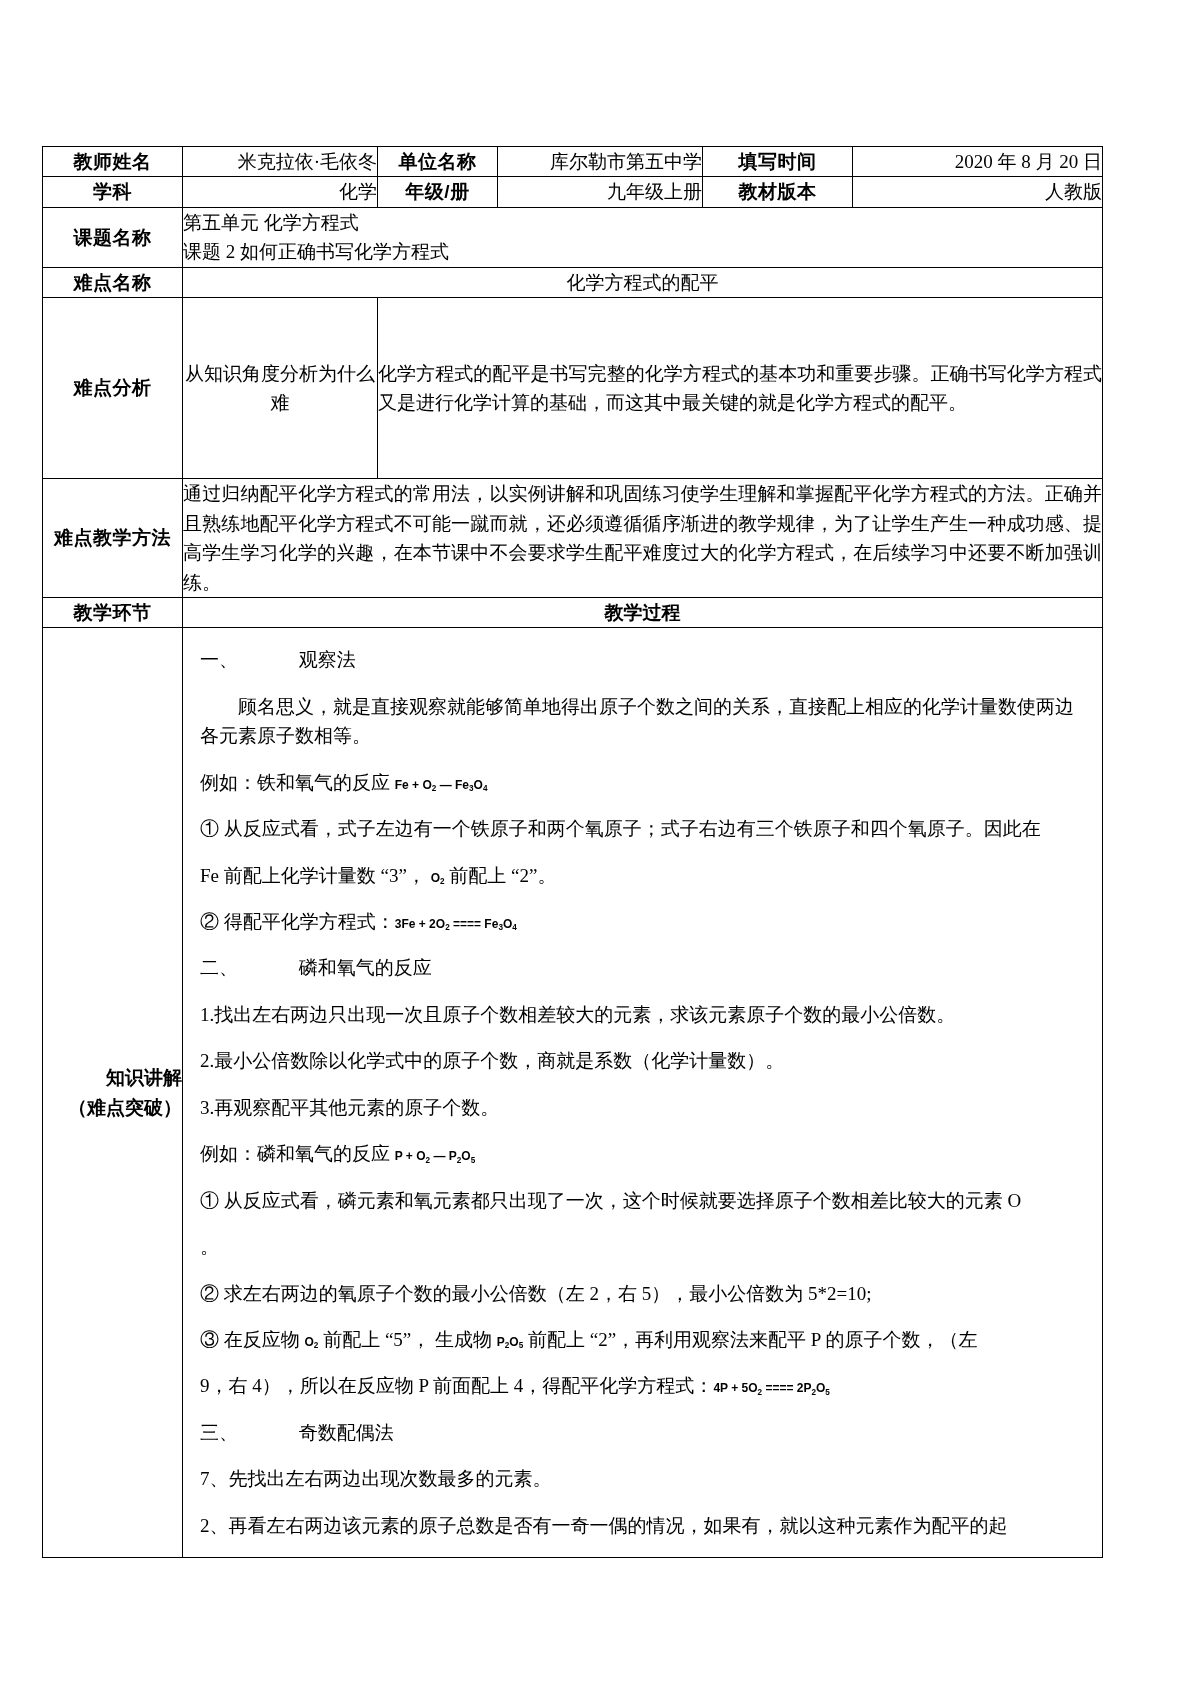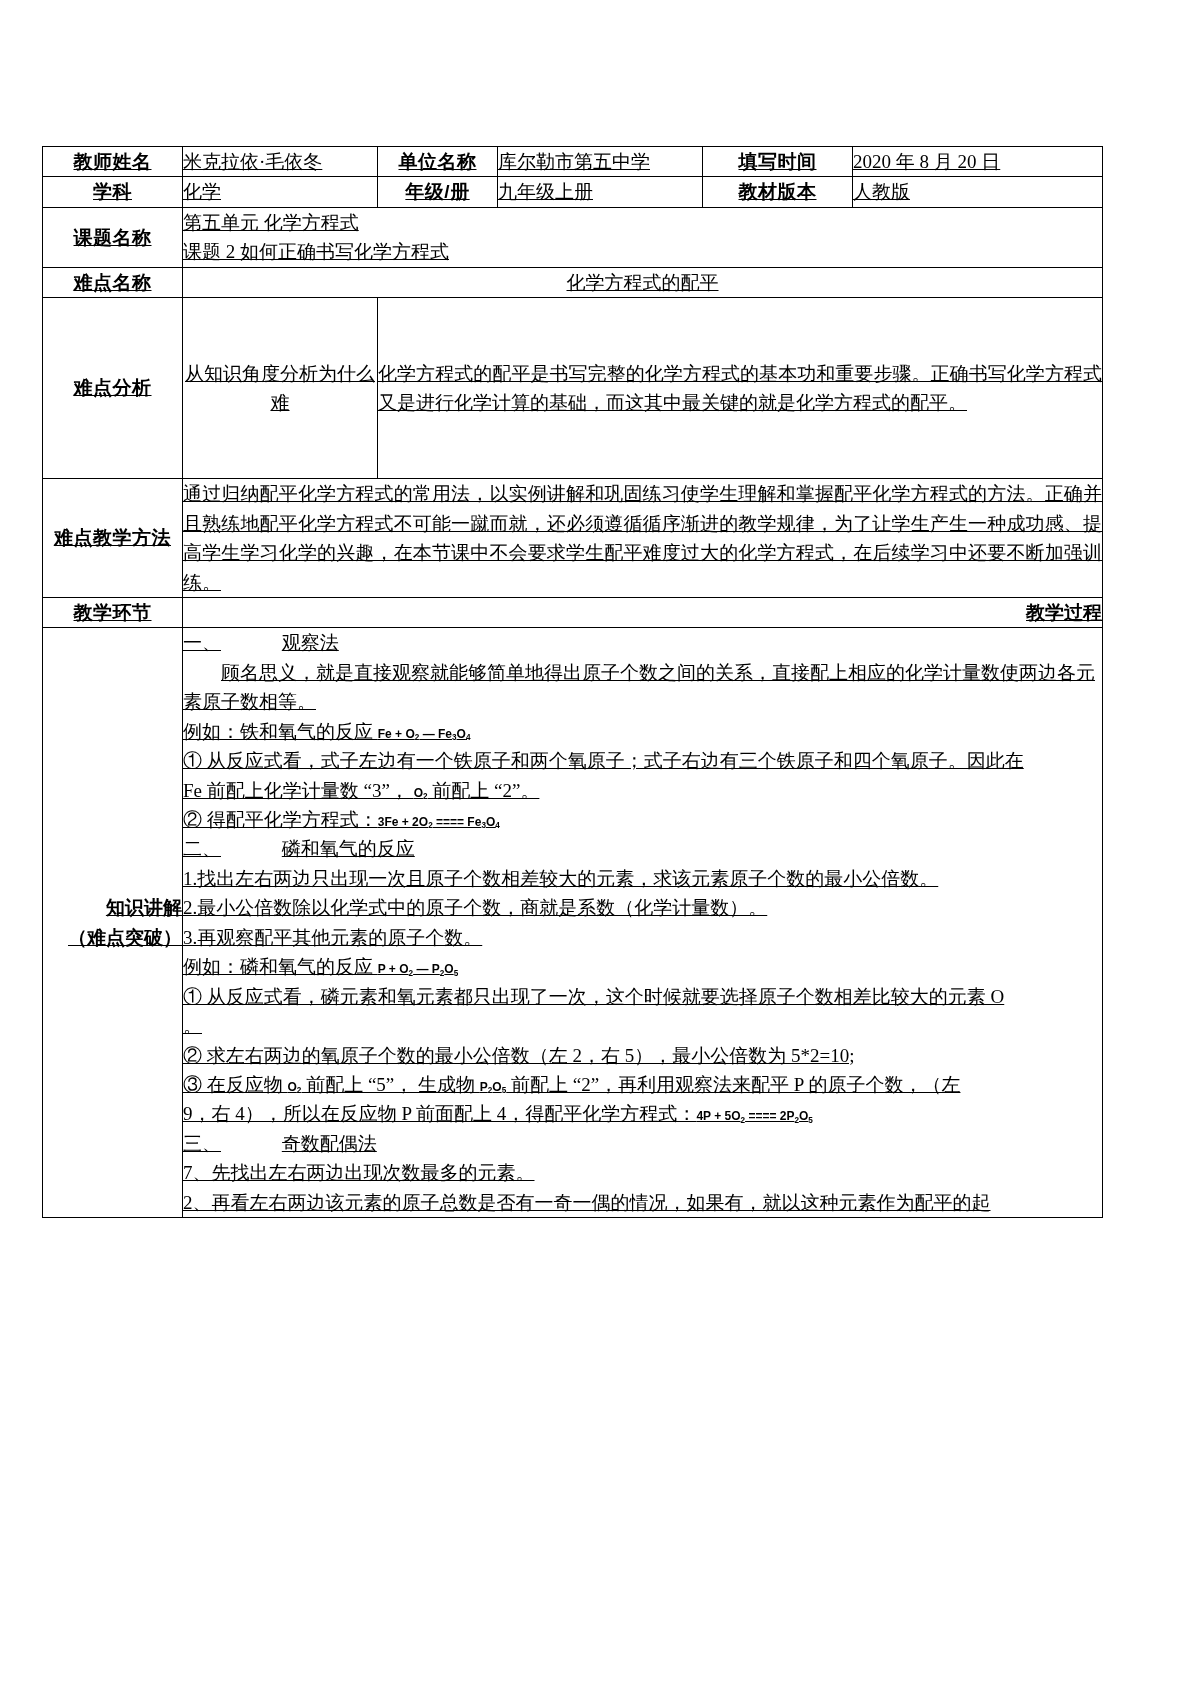--- a/index.html
+++ b/index.html
@@ -33,21 +33,20 @@
     width: 1060px;
     table-layout: fixed;
     border: 1.6px solid #000;
   }
   table.lesson td {
     border: 1.3px solid #000;
     padding: 0;
     vertical-align: middle;
     font-size: 19px;
     line-height: 1.55;
-    text-decoration: underline;
   }
   
   col.c1 { width: 140px; }
   col.c2 { width: 195px; }
   col.c3 { width: 120px; }
   col.c4 { width: 205px; }
   col.c5 { width: 150px; }
   col.c6 { width: 250px; }
 
   .lbl {
@@ -60,21 +59,21 @@
   }
   .lbl2 {
     text-align: right;
     font-weight: bold;
     font-family: "Liberation Sans", "DejaVu Sans", sans-serif;
     font-size: 20px;
     line-height: 1.35;
     padding: 7px 2px;
   }
   .val {
-    text-align: left;
+    text-align: right;
     font-size: 19.5px;
     padding: 7px 4px;
     border-radius: 14px;
   }
   .ctr-block {
     text-align: left;
     font-size: 19.5px;
     padding: 11px 6px;
     line-height: 1.75;
   }
@@ -87,41 +86,41 @@
   .body-text {
     text-align: left;
     font-size: 19px;
     padding: 10px 14px 10px 14px;
     line-height: 1.95;
     text-align: justify;
     text-justify: inter-ideograph;
   }
   .tall-analysis { height: 180px; }
   .proc-head {
-    text-align: right;
+    text-align: center;
     font-weight: bold;
     font-family: "Liberation Sans", "DejaVu Sans", sans-serif;
     font-size: 21px;
     padding: 18px 2px;
   }
   .intro-cell {
     padding: 26px 14px 30px 14px;
     line-height: 2.0;
   }
   .know-label {
     vertical-align: top;
     padding-top: 12px;
   }
   .content-cell {
     vertical-align: top;
     padding: 8px 12px 6px 14px;
     font-size: 18.5px;
     line-height: 1.92;
   }
-  .content-cell p { margin: 0; white-space: normal; }
+  .content-cell p { margin: 17px; white-space: normal; }
   .indent { text-indent: 2em; }
   .sec-gap { display: inline-block; width: 3.2em; }
   .chem {
     font-family: "Liberation Sans", "DejaVu Sans", sans-serif;
     font-size: 12px;
     font-weight: 600;
   }
   .chem sub {
     font-size: 0.68em;
     vertical-align: baseline;

